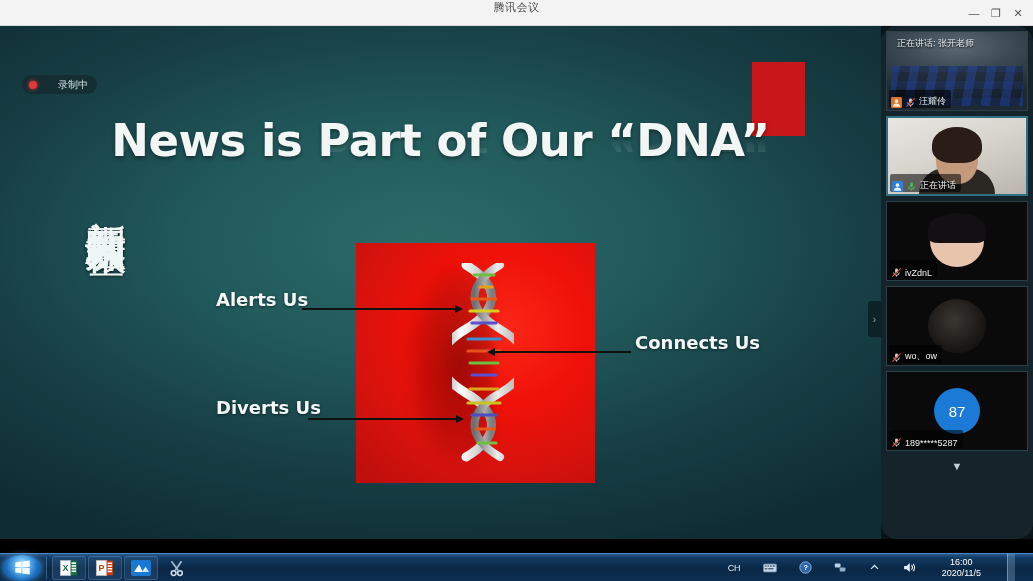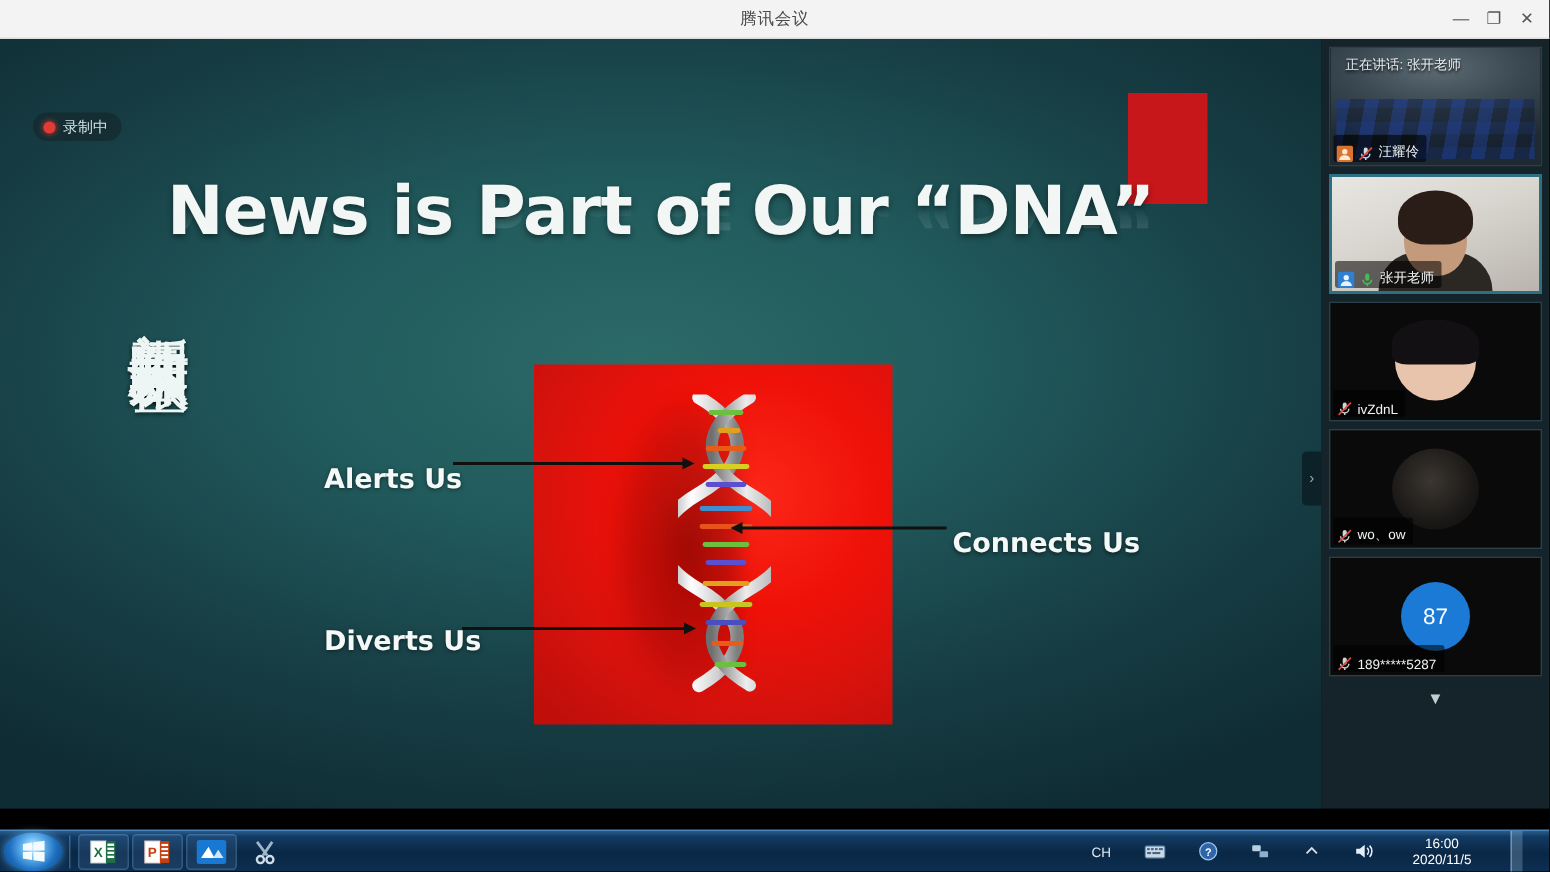--- a/index.html
+++ b/index.html
@@ -7,21 +7,21 @@
     width:1033px; height:581px; overflow:hidden;
     font-family:"Liberation Sans","DejaVu Sans",sans-serif;
     background:#000;
   }
   #app { position:relative; width:1033px; height:581px; }
 
   
   .titlebar{
     position:absolute; left:0; top:0; width:1033px; height:26px;
     background:#f3f3f3; border-bottom:1px solid #dcdcdc;
-    display:flex; align-items:center; justify-content:center;
+    display:flex; align-items:flex-start; justify-content:center;
   }
   .titlebar-text{ font-size:11px; color:#4a4a4a; letter-spacing:.5px; }
   .win-controls{ position:absolute; right:4px; top:0; height:26px; display:flex; align-items:center; }
   .win-btn{
     width:22px; height:20px; display:flex; align-items:center; justify-content:center;
     font-size:11px; color:#555; cursor:pointer; line-height:1;
   }
 
   
   .stage{
@@ -38,21 +38,21 @@
   }
 
   
   .rec-pill{
     position:absolute; left:22px; top:49px; height:19px;
     display:flex; align-items:center; gap:5px;
     padding:0 9px 0 7px; border-radius:10px;
     background:rgba(20,40,46,.72);
   }
   .rec-dot{ width:8px; height:8px; border-radius:50%; background:#e23b35; box-shadow:0 0 4px #e23b35; }
-  .rec-label{ font-size:10px; color:#cfe0e2; }
+  .rec-label{ font-size:10px; color:#cfe0e2;margin-left:16px; }
 
   
   .red-rect{ position:absolute; left:752px; top:36px; width:53px; height:74px; background:#c8171a; }
 
   
   .slide-title-wrap{ position:absolute; left:0; top:88px; width:881px; text-align:center; }
   .slide-title{
     font-size:45px; font-weight:bold; color:#f2f6f5; letter-spacing:-.5px;
     text-shadow:0 2px 4px rgba(0,0,0,.45);
     font-family:"DejaVu Sans","Liberation Sans",sans-serif;
@@ -86,21 +86,21 @@
     position:absolute; left:52px; top:22px; width:86px; height:200px;
     background:radial-gradient(ellipse at 60% 50%, rgba(90,0,0,.55) 0%, rgba(120,5,5,.25) 55%, rgba(0,0,0,0) 75%);
     filter:blur(5px);
   }
   .helix{ position:absolute; left:96px; top:20px; width:62px; height:202px; }
 
   
   .callout{
     position:absolute; font-size:18px; font-weight:bold; color:#f4f8f7;
     font-family:"DejaVu Sans","Liberation Sans",sans-serif;
-    text-shadow:0 1px 3px rgba(0,0,0,.5); white-space:nowrap;margin-top:20px;
+    text-shadow:0 1px 3px rgba(0,0,0,.5); white-space:nowrap;
   }
   .c-alerts{ left:216px; top:263px; }
   .c-diverts{ left:216px; top:371px; }
   .c-connects{ left:635px; top:306px; }
   .leader{ position:absolute; height:1px; background:#10100f; }
   .leader.thick{ height:2px; }
   .arrow-h{
     position:absolute; width:0; height:0;
     border-top:4px solid transparent; border-bottom:4px solid transparent;
   }
@@ -111,21 +111,21 @@
     position:absolute; right:0; top:275px; width:13px; height:36px;
     background:rgba(10,26,32,.75); border-radius:3px 0 0 3px;
     display:flex; align-items:center; justify-content:center;
     color:#93a9ad; font-size:10px; cursor:pointer;
   }
 
   
   .panel{
     position:absolute; left:881px; top:0; width:152px; height:513px;
     background:#15232b;
-    display:flex; flex-direction:column; align-items:center; padding-top:5px;
+    display:flex; flex-direction:column; align-items:center; padding-top:5px;border-radius:16px;
   }
   .tile{
     position:relative; width:142px; height:80px; margin-bottom:5px;
     background:#0d0d0d; border:1px solid #2a4049; overflow:hidden; cursor:pointer;
   }
   .tile.active{ border:2px solid #2e6f82; }
   .speaking-banner{
     position:absolute; left:0; top:4px; width:100%; height:15px;
     display:flex; align-items:center; padding-left:10px;
     font-size:9px; color:#e8eef0; text-shadow:0 1px 2px #000; z-index:3;
@@ -343,21 +343,21 @@
           <svg class="ic" viewBox="0 0 16 16">
             <rect width="16" height="16" rx="2" fill="#2f7fd4"></rect>
             <circle cx="8" cy="6" r="2.6" fill="#e9f2fb"></circle>
             <path d="M2.6 14c0-3 2.4-4.6 5.4-4.6S13.4 11 13.4 14z" fill="#e9f2fb"></path>
           </svg>
           <svg class="ic" viewBox="0 0 16 16">
             <rect x="6" y="2" width="4" height="7" rx="2" fill="#3fbf54"></rect>
             <path d="M4 8a4 4 0 0 0 8 0" fill="none" stroke="#3fbf54" stroke-width="1.6"></path>
             <line x1="8" y1="12" x2="8" y2="14" stroke="#3fbf54" stroke-width="1.6"></line>
           </svg>
-          <span class="label">张开老师</span>
+          <span class="label">正在讲话</span>
         </div>
       </div>
 
       <div class="tile">
         <div class="tile-video v-dark v-anime">
           <div class="face"></div>
           <div class="fringe"></div>
         </div>
         <div class="tile-name">
           <svg class="ic" viewBox="0 0 16 16">

